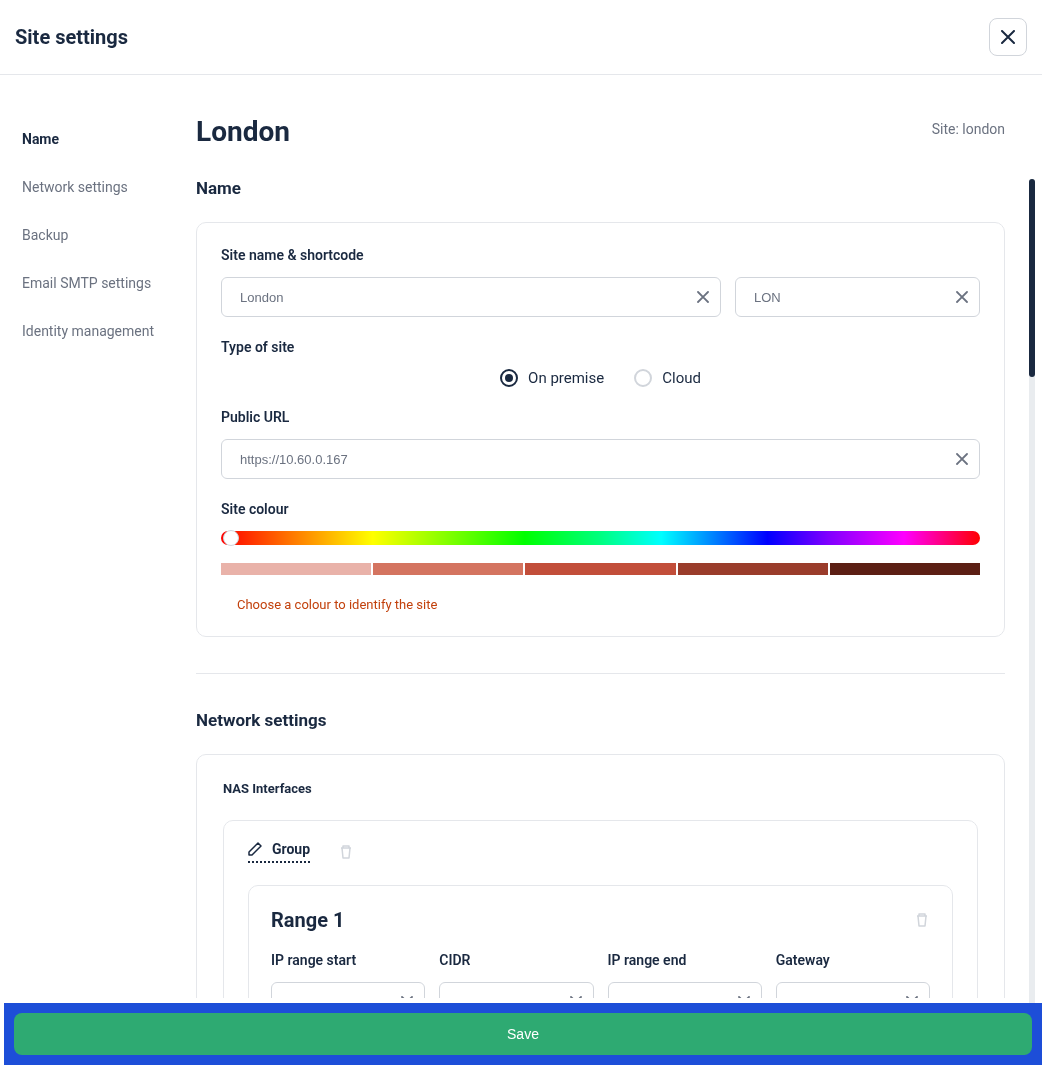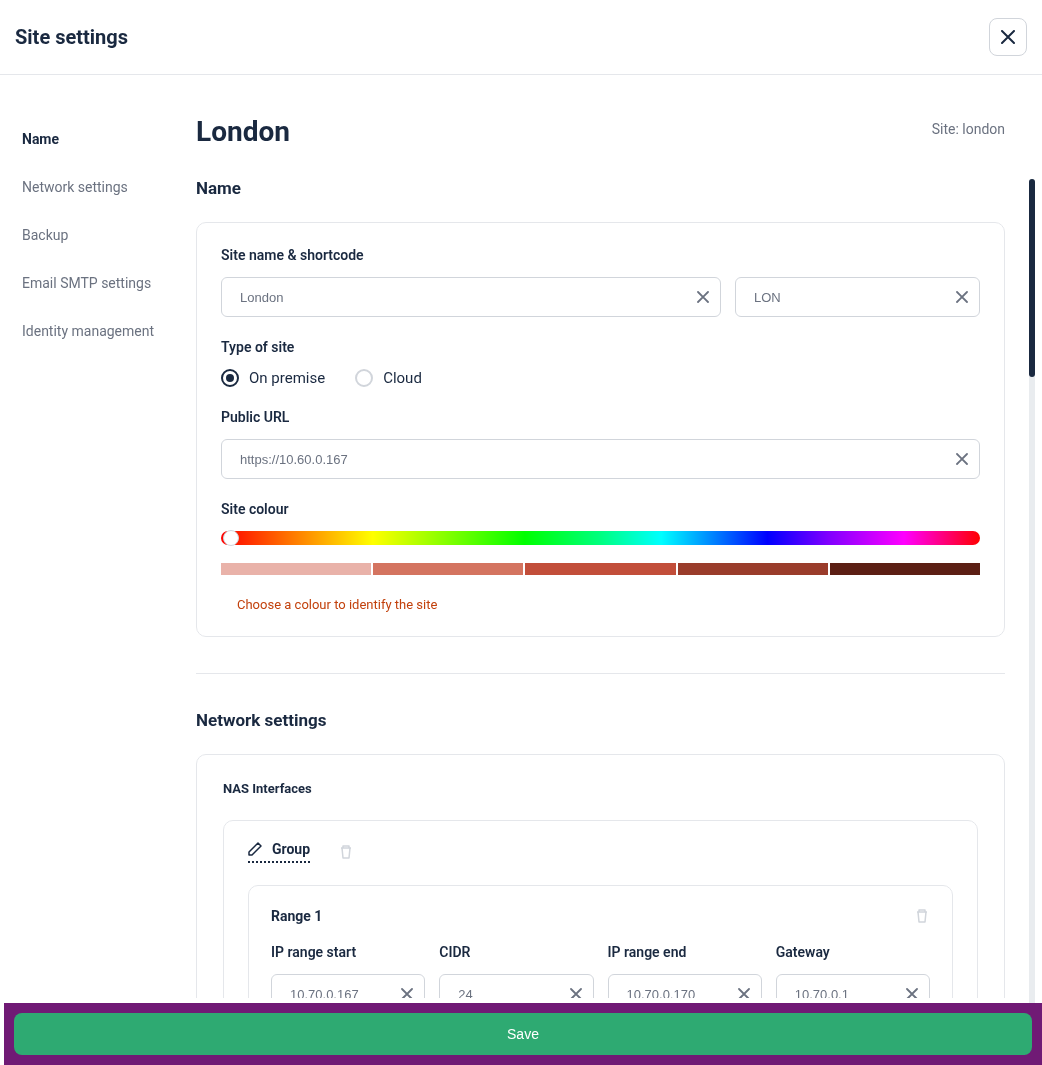--- a/index.html
+++ b/index.html
@@ -157,20 +157,21 @@
       top: 50%;
       transform: translateY(-50%);
       color: #6b7280;
       cursor: pointer;
     }
     .radio-row {
       display: flex;
       gap: 30px;
       margin-bottom: 22px;
       margin-top: 0;
+      justify-content: center;
     }
     .radio-option {
       display: flex;
       align-items: center;
       gap: 10px;
       cursor: pointer;
     }
     .radio-circle {
       width: 18px;
       height: 18px;
@@ -275,21 +276,21 @@
       border-radius: 10px;
       padding: 22px;
     }
     .range-header {
       display: flex;
       justify-content: space-between;
       align-items: center;
       margin-bottom: 20px;
     }
     .range-title {
-      font-size: 14px;
+      font-size: 20px;
       font-weight: 700;
       color: #1a2940;
     }
     .range-grid {
       display: flex;
       gap: 14px;
     }
     .range-col {
       flex: 1;
     }
@@ -299,21 +300,21 @@
       color: #1a2940;
       margin-bottom: 14px;
       display: block;
     }
     .footer {
       position: absolute;
       bottom: 0;
       left: 4px;
       right: 0;
       padding: 10px;
-      background: #701a75;
+      background: #1d4ed8;
     }
     .save-btn {
       width: 100%;
       height: 42px;
       background: #2eaa72;
       color: #fff;
       border: none;
       border-radius: 8px;
       font-size: 14px;
       font-weight: 500;

